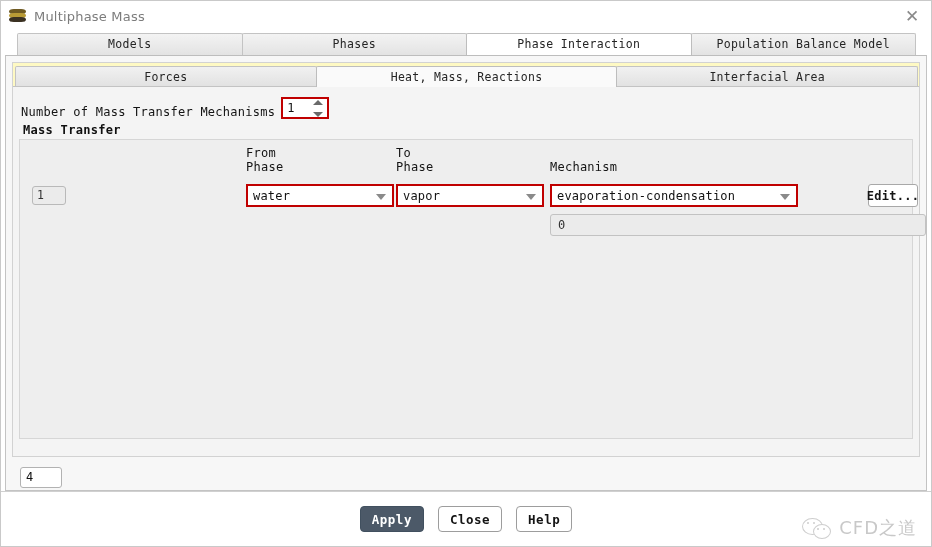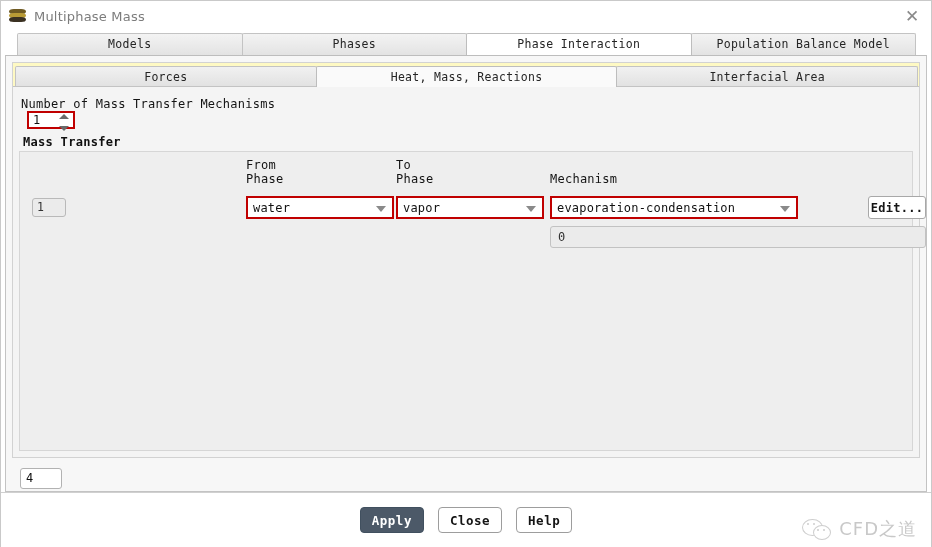--- a/index.html
+++ b/index.html
@@ -165,24 +165,23 @@
     border-top: 1px solid #c3c3c3;
     margin-top: -1px;
     padding: 8px 6px 6px 6px;
     box-sizing: border-box;
     position: relative;
   }
 
   
   .count-row {
     display: flex;
-    align-items: flex-start;
+    align-items: flex-end;
     height: 22px;
     margin: 2px 0 4px 2px;
-    flex-direction: column;
   }
   .count-label {
     font-size: 12px;
     letter-spacing: .25px;
     color: #141414;
     white-space: nowrap;
   }
   .spinner {
     margin-left: 6px;
     width: 48px; height: 22px;
@@ -217,21 +216,21 @@
     border-right: 5px solid transparent;
     border-top: 5px solid #6a6a6a;
   }
 
   
   .group-title {
     font-size: 12px;
     font-weight: bold;
     letter-spacing: .3px;
     color: #101010;
-    margin: 16px 0 2px 4px;
+    margin: 4px 0 2px 4px;
   }
   .mt-box {
     border: 1px solid #d6d6d6;
     background: #eeeeee;
     box-sizing: border-box;
     height: 300px;
     position: relative;
     padding: 0;
   }
   .mt-head {
@@ -499,21 +498,21 @@
             <div class="combo" style="left:376px; top:0; width:148px;">
               <span class="txt">vapor</span>
               <span class="arrow"></span>
             </div>
 
             <div class="combo" style="left:530px; top:0; width:248px;">
               <span class="txt">evaporation-condensation</span>
               <span class="arrow"></span>
             </div>
 
-            <div class="edit-btn" style="left:848px; top:0; width:58px;">Edit...</div>
+            <div class="edit-btn" style="left:848px; top:0; width:50px;">Edit...</div>
 
             <div class="zero-field" style="left:530px; top:30px; width:376px;">0</div>
           </div>
 
         </div>
 
       </div>
     </div>
 
     <div class="domain-row">

